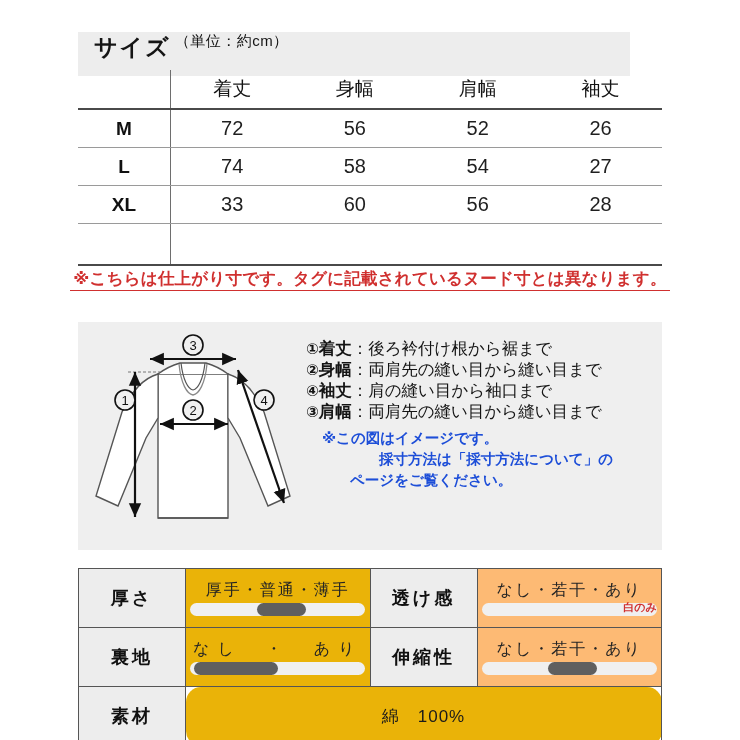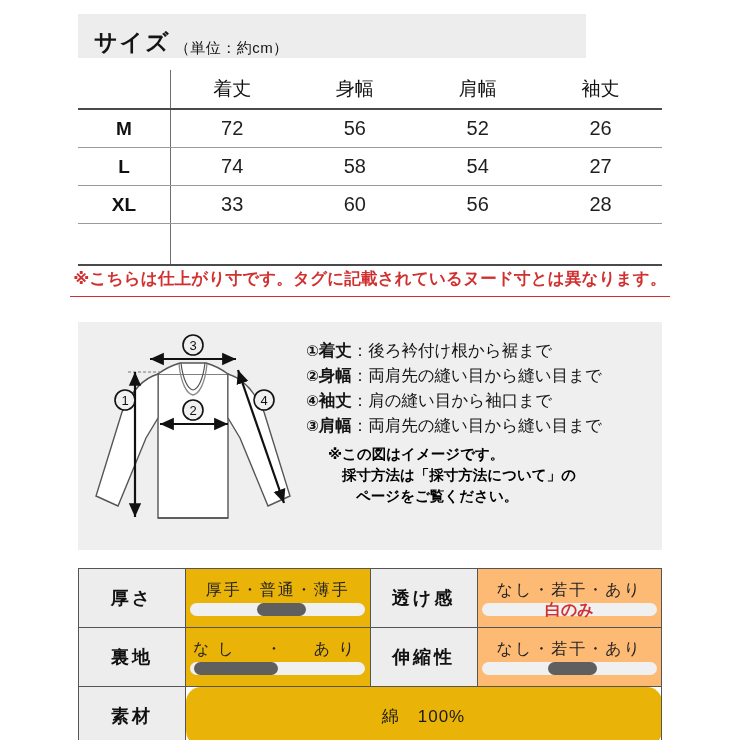--- a/index.html
+++ b/index.html
@@ -19,26 +19,26 @@
     position: absolute;
     left: 0; top: 0;
     width: 740px;
     height: 740px;
   }
 
   
   .title-band {
     position: absolute;
     left: 78px;
-    top: 14px;
-    width: 508px;
+    top: 32px;
+    width: 552px;
     height: 44px;
     background: #ededed;
     display: flex;
-    align-items: flex-end;
+    align-items: flex-start;
   }
   .title-main {
     font-size: 23px;
     font-weight: bold;
     letter-spacing: 2px;
     margin-left: 16px;
     color: #141414;
   }
   .title-unit {
     font-size: 15px;
@@ -96,21 +96,21 @@
     position: absolute;
     left: 70px;
     top: 268px;
     width: 600px;
     text-align: center;
     font-size: 16.5px;
     font-weight: bold;
     color: #d0302f;
     letter-spacing: 0.2px;
     border-bottom: 1px solid #d0302f;
-    padding-bottom: 6px;
+    padding-bottom: 0;
   }
 
   
   .diagram-panel {
     position: absolute;
     left: 78px;
     top: 322px;
     width: 584px;
     height: 228px;
     background: #efefef;
@@ -124,40 +124,40 @@
   }
 
   .legend {
     position: absolute;
     left: 228px;
     top: 16px;
     width: 350px;
   }
   .legend-line {
     font-size: 16.5px;
-    line-height: 25px;
+    line-height: 20px;
     color: #141414;
     white-space: nowrap;
   }
   .legend-line .num {
     font-weight: bold;
     font-size: 15px;
   }
   .legend-line .term {
     font-weight: bold;
   }
   .legend-note {
     margin-top: 6px;
-    margin-left: 22px;
-    color: #000000;
+    margin-left: 16px;
+    color: #1d4ed8;
     font-size: 14.5px;
     line-height: 21px;
     font-weight: bold;
   }
-  .legend-note .ln2 { margin-left: 14px; display: block; }
+  .legend-note .ln2 { margin-left: 14px; display: block; text-align: center; }
   .legend-note .ln3 { margin-left: 28px; display: block; }
 
   
   .spec-table {
     position: absolute;
     left: 78px;
     top: 568px;
     width: 584px;
     border-collapse: collapse;
     table-layout: fixed;
@@ -203,22 +203,22 @@
     top: 0;
     height: 13px;
     background: #5f5f5f;
     border-radius: 7px;
   }
   .slider .overlay-text {
     position: absolute;
     left: 0;
     top: -3px;
     width: 100%;
-    text-align: center;
-    font-size: 16px;
+    text-align: right;
+    font-size: 11px;
     color: #d0302f;
     font-weight: bold;
   }
   .material-value {
     font-size: 17px;
     color: #1a1a1a;
     letter-spacing: 1px;
     border-radius: 15px;
   }
 </style>

